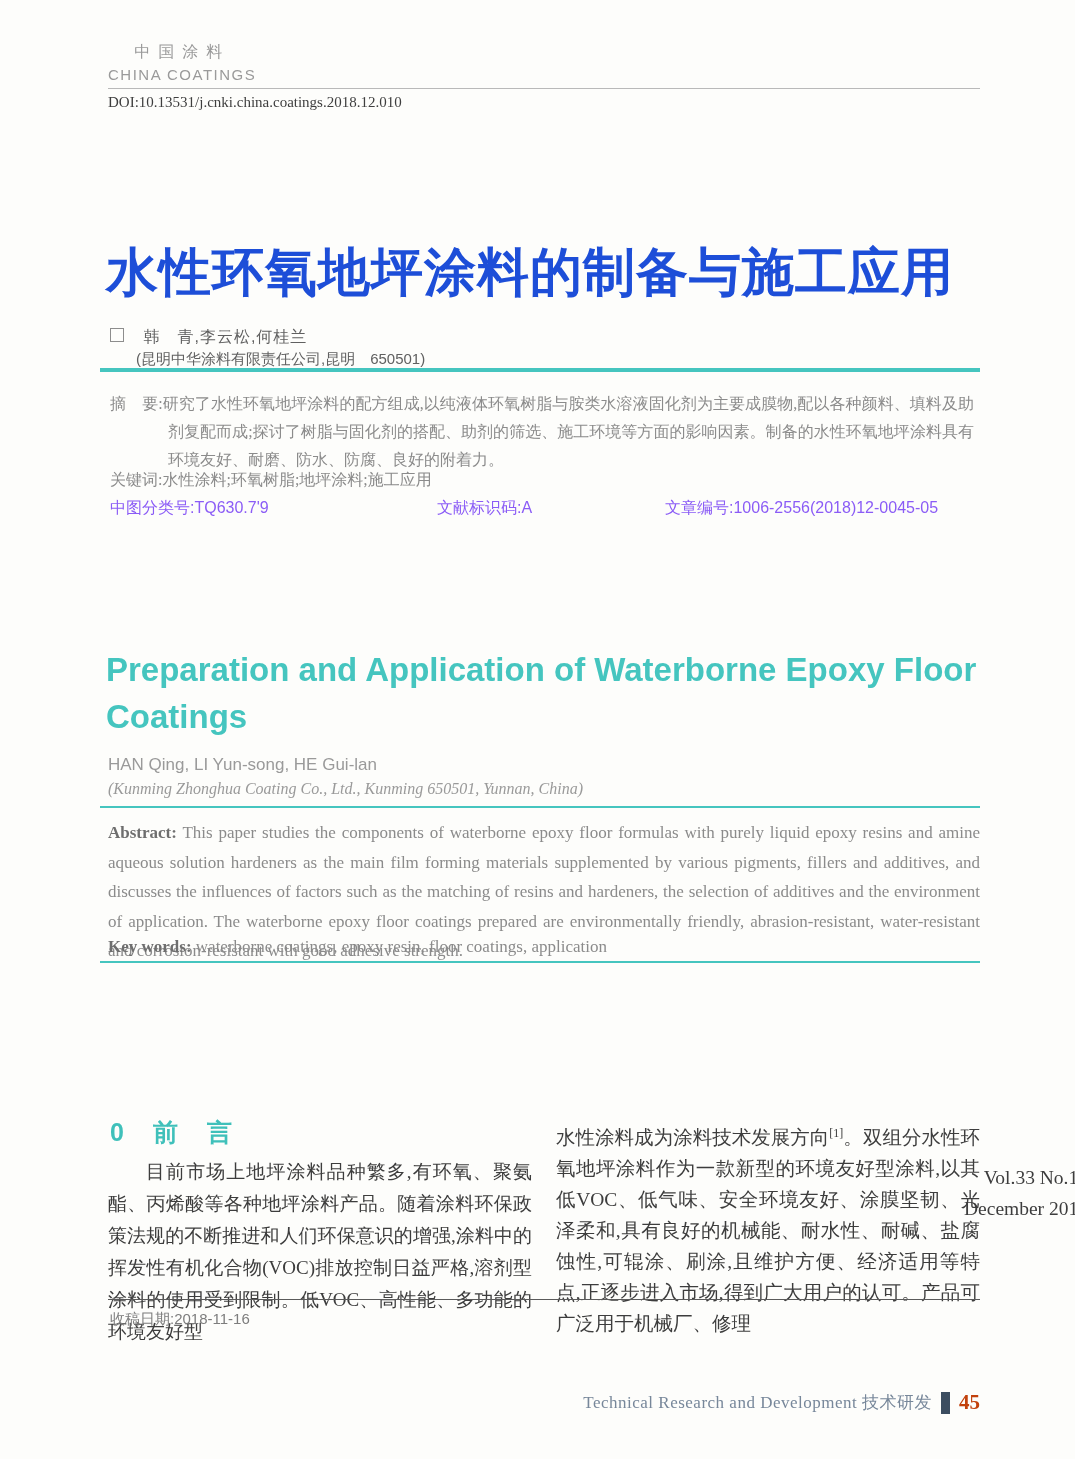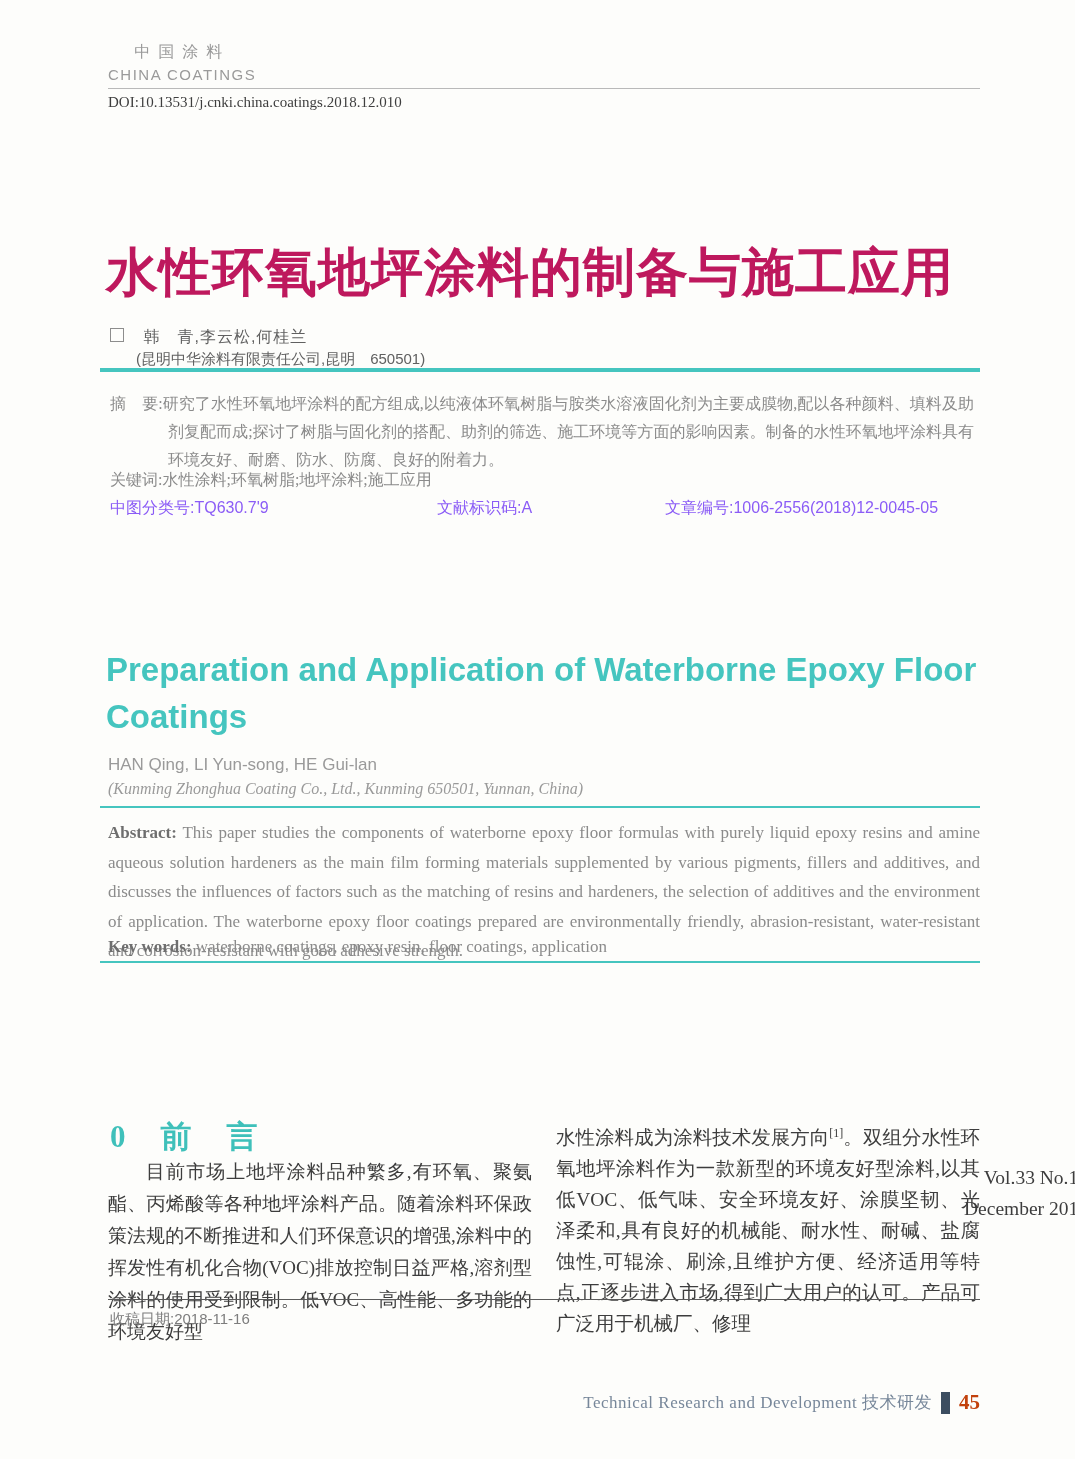--- a/index.html
+++ b/index.html
@@ -15,21 +15,21 @@
     font-size:15px; line-height:23px; }
   .header .col-center { text-align:center; }
   .header .col-right { text-align:right; }
   .jname-cn { letter-spacing:8px; font-size:16px; }
   .jname-en { letter-spacing:1.5px; }
   .header-rule { position:absolute; top:88px; left:108px; width:872px; height:1px; background:#b9b9b9; }
   .doi { position:absolute; top:94px; left:108px; font-family:"Liberation Serif", serif; font-size:15px; color:#3e3e3e; }
 
   
   .title-cn { position:absolute; top:238px; left:106px; width:880px;
-    font-size:52px; font-weight:bold; color:#be185d; letter-spacing:1px; }
+    font-size:52px; font-weight:bold; color:#1d4ed8; letter-spacing:1px; }
   .authors-cn { position:absolute; top:327px; left:110px; font-size:16px; color:#606060; letter-spacing:1px; }
   .author-marker { display:inline-block; width:12px; height:12px; border:1px solid #8d8d8d; margin-right:14px; }
   .affil-cn { position:absolute; top:350px; left:136px; font-size:15px; color:#606060; }
   .rule-thick { position:absolute; top:368px; left:100px; width:880px; height:4px; background:#45c5bf; }
 
   
   .abs-cn { position:absolute; top:390px; left:110px; width:864px; box-sizing:border-box;
     font-family:"Liberation Serif", serif; font-size:16px; line-height:28px; color:#8b8b8b;
     text-align:justify; padding-left:58px; text-indent:-58px; }
   .kw-cn { position:absolute; top:470px; left:110px; font-family:"Liberation Serif", serif;
@@ -49,22 +49,22 @@
   
   .abs-en { position:absolute; top:818px; left:108px; width:872px;
     font-family:"Liberation Serif", serif; font-size:17px; line-height:29.5px;
     color:#8b8b8b; text-align:justify; }
   .abs-en .en-label, .kw-en .en-label { font-weight:bold; color:#6e6e6e; }
   .kw-en { position:absolute; top:937px; left:108px; font-family:"Liberation Serif", serif;
     font-size:17px; color:#8b8b8b; }
   .rule-bottom { position:absolute; top:961px; left:100px; width:880px; height:2px; background:#45c5bf; }
 
   
-  .sec-heading { position:absolute; top:1116px; left:110px; font-size:31px; font-weight:bold;
-    color:#3fc0ba; letter-spacing:2px;font-family:Liberation Serif, serif; }
+  .sec-heading { position:absolute; top:1116px; left:110px; font-size:25px; font-weight:bold;
+    color:#3fc0ba; letter-spacing:2px; }
   .col-left { position:absolute; top:1156px; left:108px; width:424px;
     font-family:"Liberation Serif", serif; font-size:19px; line-height:32px;
     color:#3d3d3d; text-align:justify; }
   .col-left p { margin:0; text-indent:2em; }
   .col-right { position:absolute; top:1122px; left:556px; width:424px;
     font-family:"Liberation Serif", serif; font-size:19.5px; line-height:31px;
     color:#3d3d3d; text-align:justify; }
   .col-right p { margin:0; }
   .cite-ref { font-size:12px; vertical-align:super; line-height:0; }
 

